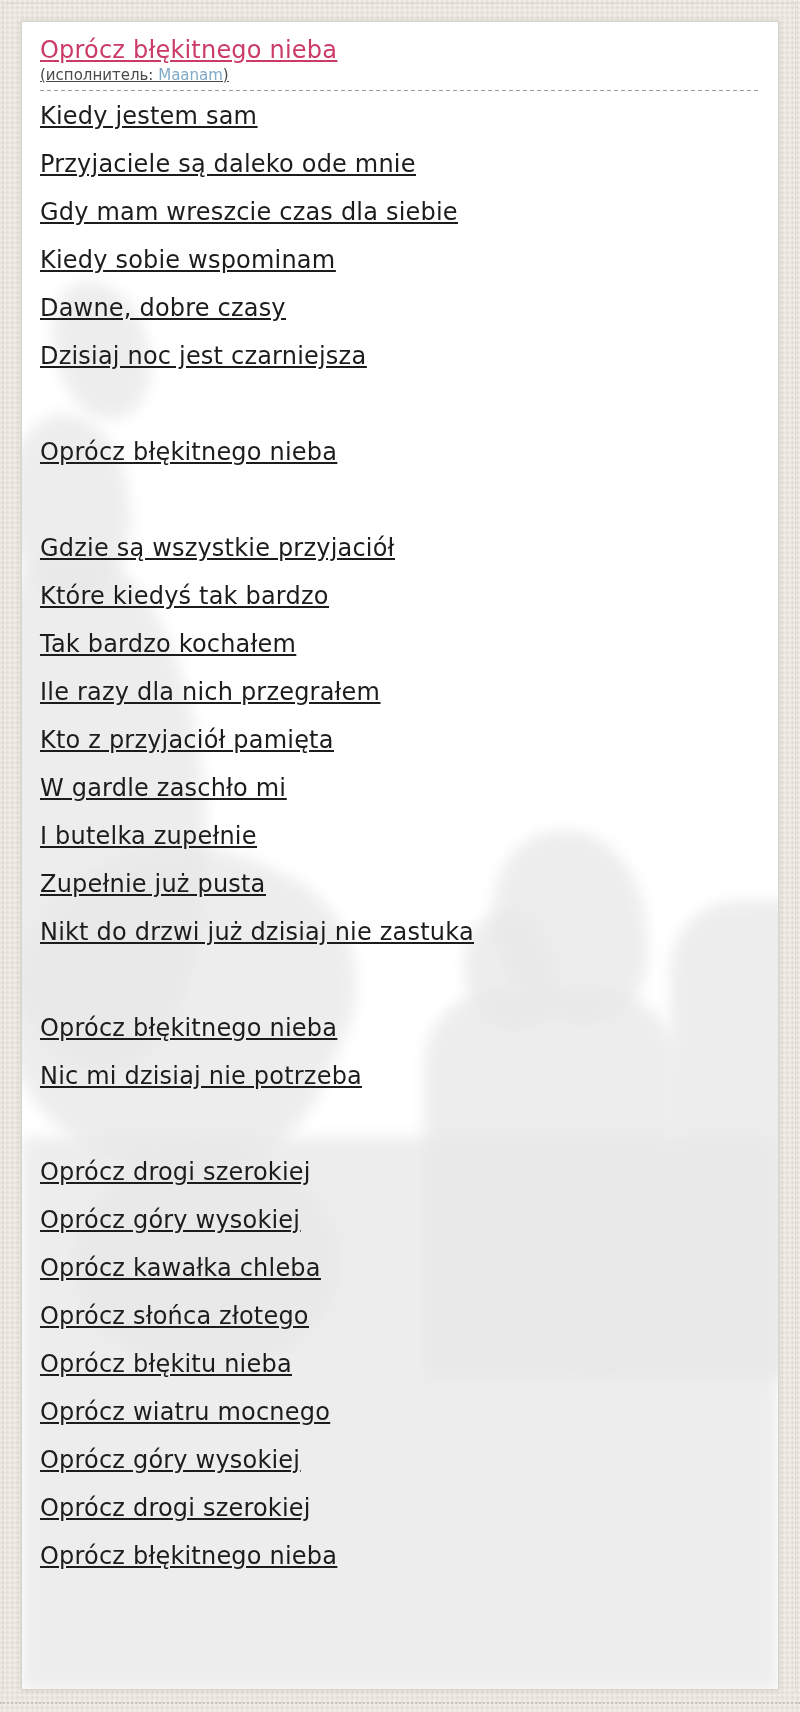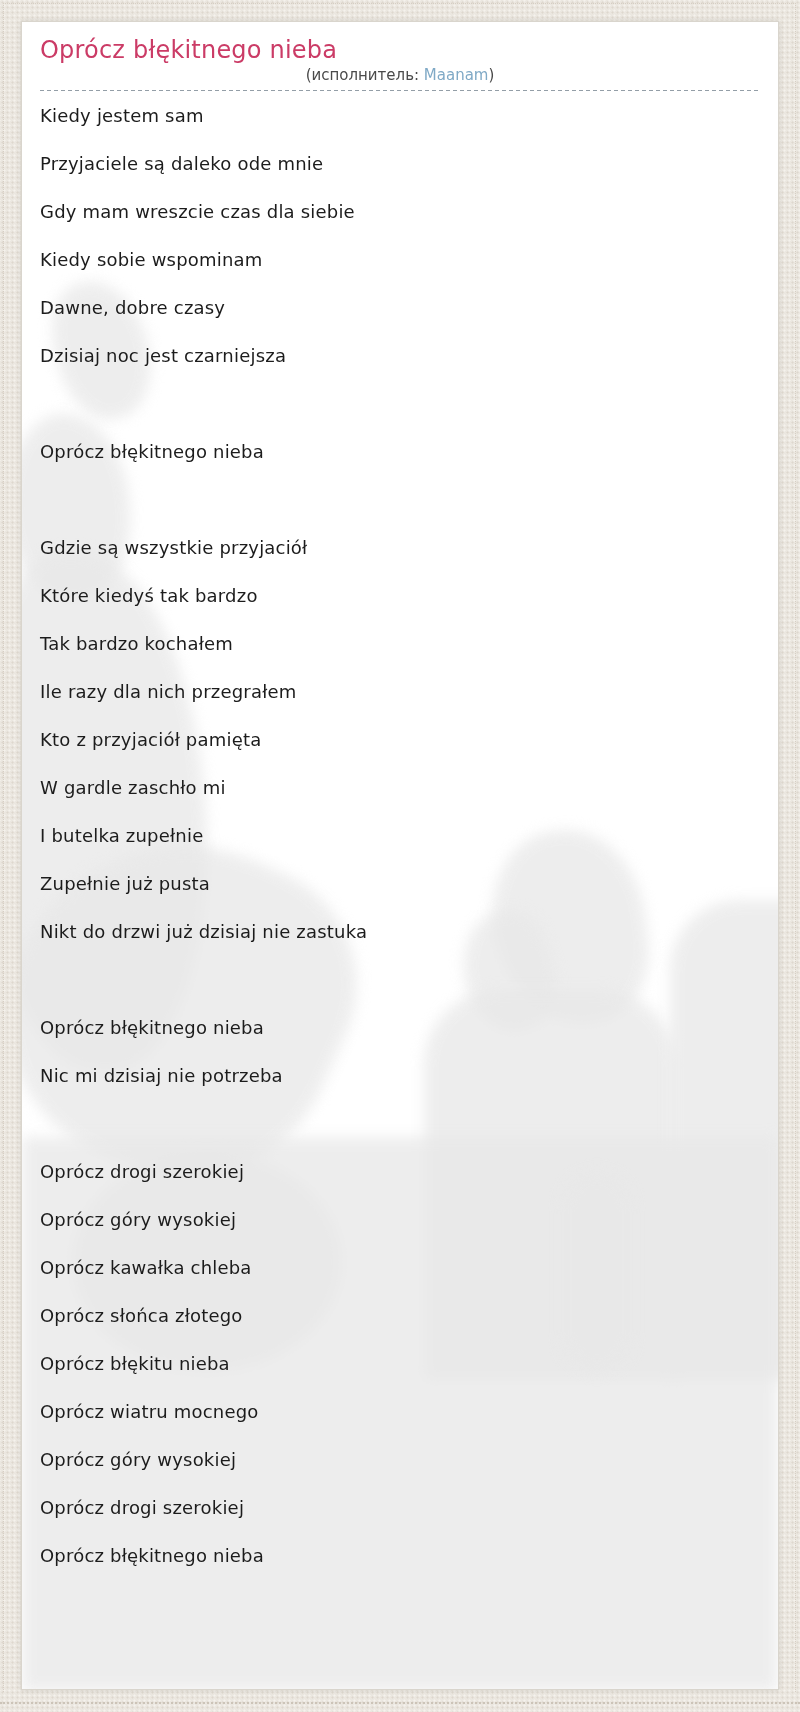--- a/index.html
+++ b/index.html
@@ -7,21 +7,21 @@
     --artist-link-blue:#7fa9c6;
     --artist-text-gray:#4a4a4a;
     --page-background:#ebe7e0;
     --panel-background:#ffffff;
     --lyrics-text:#1c1c1c;
     --separator-dash:#939ea7;
     --frame-dots:#d6cec3;
     --bottom-dots:#ccc4b8;
     --ghost-gray:#e8e8e8;
   }
-  *{margin:0;padding:0;box-sizing:border-box;}
+  *{margin:0;padding:0;box-sizing:border-box;text-decoration:underline;}
   html,body{width:800px;}
   body{
     font-family:"DejaVu Sans","Liberation Sans",sans-serif;
     background:#fff;
   }
   .screen{
     position:relative;
     width:800px;height:1712px;
     background-color:var(--page-background);
     background-image:
@@ -71,30 +71,29 @@
   .content{position:relative;z-index:2;padding:16px 18px 0 18px;}
   .song-title{
     font-size:24px;font-weight:400;line-height:1.05;
     color:var(--title-pink);
     letter-spacing:.2px;
   }
   .artist-line{
     margin-top:3px;
     font-size:15px;line-height:1.25;
     color:var(--artist-text-gray);
-    text-align:center;
   }
   .artist-link{color:var(--artist-link-blue);text-decoration:none;cursor:pointer;}
   .header-separator{
     margin-top:5px;height:2px;
     background-image:repeating-linear-gradient(90deg,var(--separator-dash) 0 4px,transparent 4px 7px);
     background-size:7px 1px;background-repeat:repeat-x;background-position:0 0;
   }
   .lyrics{
-    font-size:18px;letter-spacing:.2px;
+    font-size:24px;letter-spacing:.2px;
     line-height:48px;
     color:var(--lyrics-text);
   }
   .stanza + .stanza{margin-top:48px;}
 </style>
 </head>
 <body>
 
 <div class="screen">
   <div class="edge-frame"></div>

